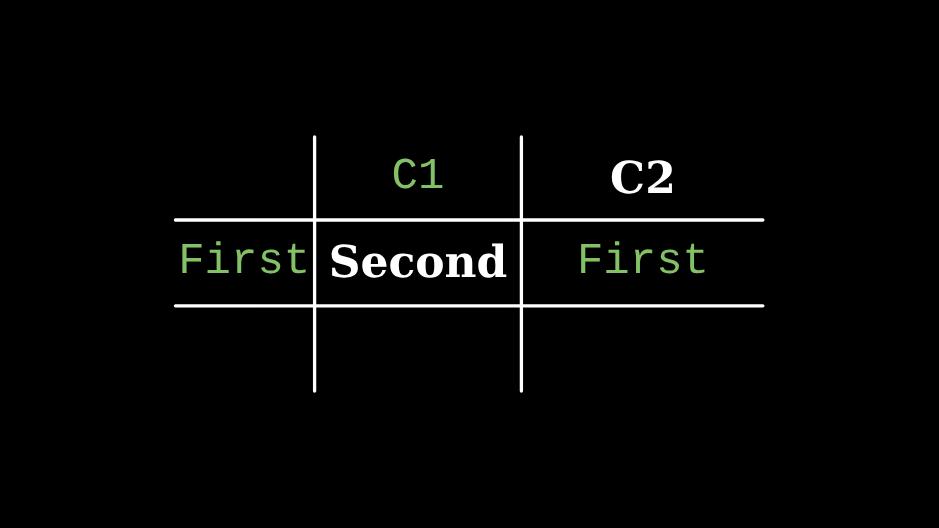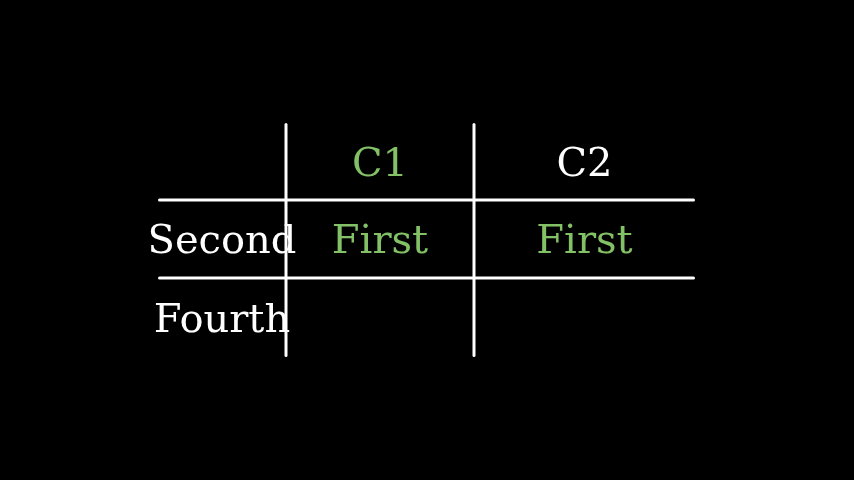--- a/index.html
+++ b/index.html
@@ -31,22 +31,22 @@
   .cell {
     display: flex;
     align-items: center;
     justify-content: center;
   }
   .t {
     font-size: 40px;
     line-height: 1;
     white-space: nowrap;
   }
-  .text-green  { color: var(--col1-text, #83C167); }
-  .text-white  { color: var(--col2-text, #FFFFFF); }
+  .text-green  { color: var(--col1-text, #83C167); font-family: Liberation Mono, monospace; }
+  .text-white  { color: var(--col2-text, #FFFFFF); font-weight: bold; }
   .text-gradient {
     display: inline-block;
     background-image: linear-gradient(180deg,
       var(--row-label-gradient-top, #ED7B72) 0%,
       var(--row-label-gradient-bottom, #58C4DD) 100%);
     -webkit-background-clip: text;
     background-clip: text;
     -webkit-text-fill-color: transparent;
     color: transparent;
   }
@@ -86,27 +86,24 @@
 
     <div class="cell"></div>
     <div class="cell">
       <span class="t text-green">C1</span>
     </div>
     <div class="cell">
       <span class="t text-white">C2</span>
     </div>
 
     <div class="cell">
-      <span class="t text-white">Second</span>
+      <span class="t text-green">First</span>
     </div>
     <div class="cell">
-      <span class="t text-green">First</span>
+      <span class="t text-white">Second</span>
     </div>
 
     <div class="cell">
       <span class="t text-green">First</span>
-    </div>
-    <div class="cell">
-      <span class="t text-white">Fourth</span>
     </div>
 
   </div>
 </div>
 
 </body></html>

